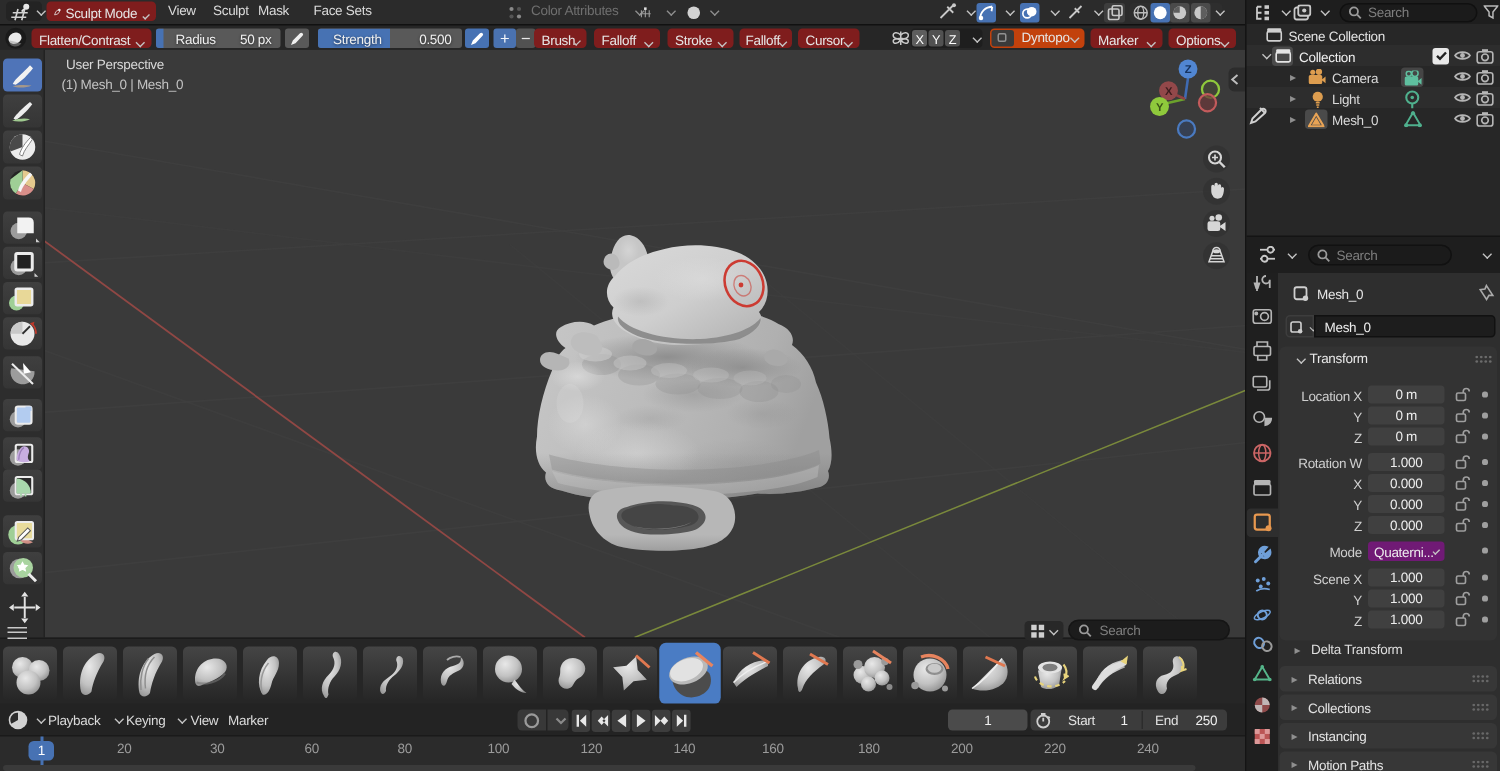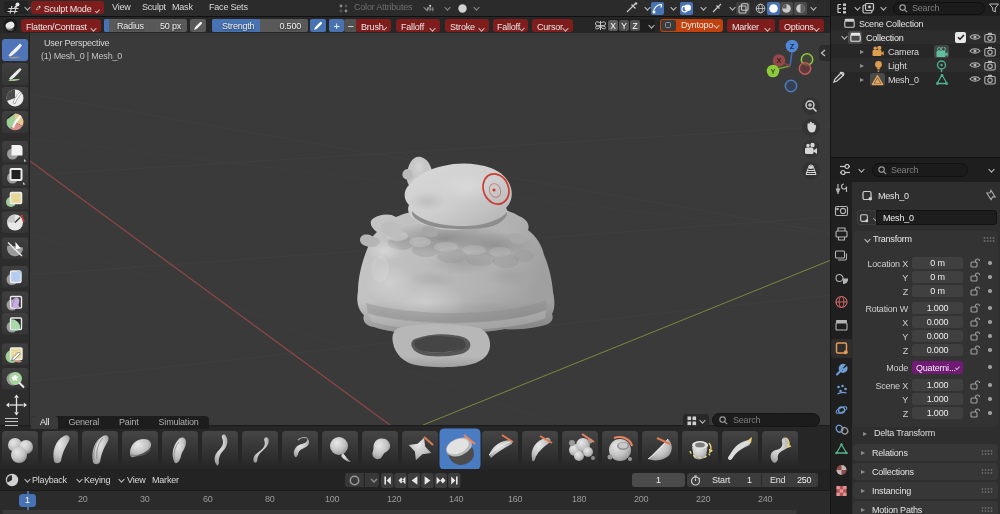--- a/index.html
+++ b/index.html
@@ -441,26 +441,20 @@
             <path d="M25 10 l5 -4 l-1 6 Z" fill="#e8d47c"></path>
 </g>
 <g transform="translate(762,5)">
 <rect x="0" y="0" width="36" height="36" rx="3.5" fill="url(#thg)"></rect>
 <path d="M10 30 C7 25 9 20 14 19 C19 18 21 15 20 11 C19 7 23 5 26 8 C29 12 27 17 22 19 C17 21 15 24 16 28 C15 32 12 33 10 30 Z" fill="url(#blobg)"></path>
             <path d="M24 7 C27 9 28 13 26 16 l3-1 m-3 1 l0-3" stroke="#e8d47c" stroke-width="1.4" fill="none"></path>
 </g>
 </svg>
       </div>
 
-    <div class="abs" style="left:31px;top:382.5px;height:13px;display:flex;align-items:center;background:#1d1d1d;border-radius:4px 4px 0 0">
-      <div style="height:13px;background:#3a3a3a;border-radius:4px 4px 0 0;display:flex;align-items:center;padding:0 9px;color:#f0f0f0">All</div>
-      <div style="padding:0 10px;color:#aeaeae">General</div>
-      <div style="padding:0 10px;color:#aeaeae">Paint</div>
-      <div style="padding:0 10px;color:#aeaeae">Simulation</div>
-    </div>
     <div class="abs" style="left:5px;top:383px;width:18px;height:12px">
       <div style="border-top:1.6px solid #c9c9c9;margin-top:2px;width:13px"></div>
       <div style="border-top:1.6px solid #c9c9c9;margin-top:2.4px;width:13px"></div>
       <div style="border-top:1.6px solid #c9c9c9;margin-top:2.4px;width:13px"></div>
     </div>
 
     <div class="abs" style="left:683px;top:381px;width:26px;height:13px;background:#282828;border-radius:3px;display:flex;align-items:center;justify-content:center">
       <svg width="10" height="10" viewBox="0 0 10 10">
         <rect x="0.5" y="0.5" width="3.6" height="3.6" fill="#cfcfcf"></rect>
           <rect x="5.5" y="0.5" width="3.6" height="3.6" fill="#cfcfcf"></rect>

